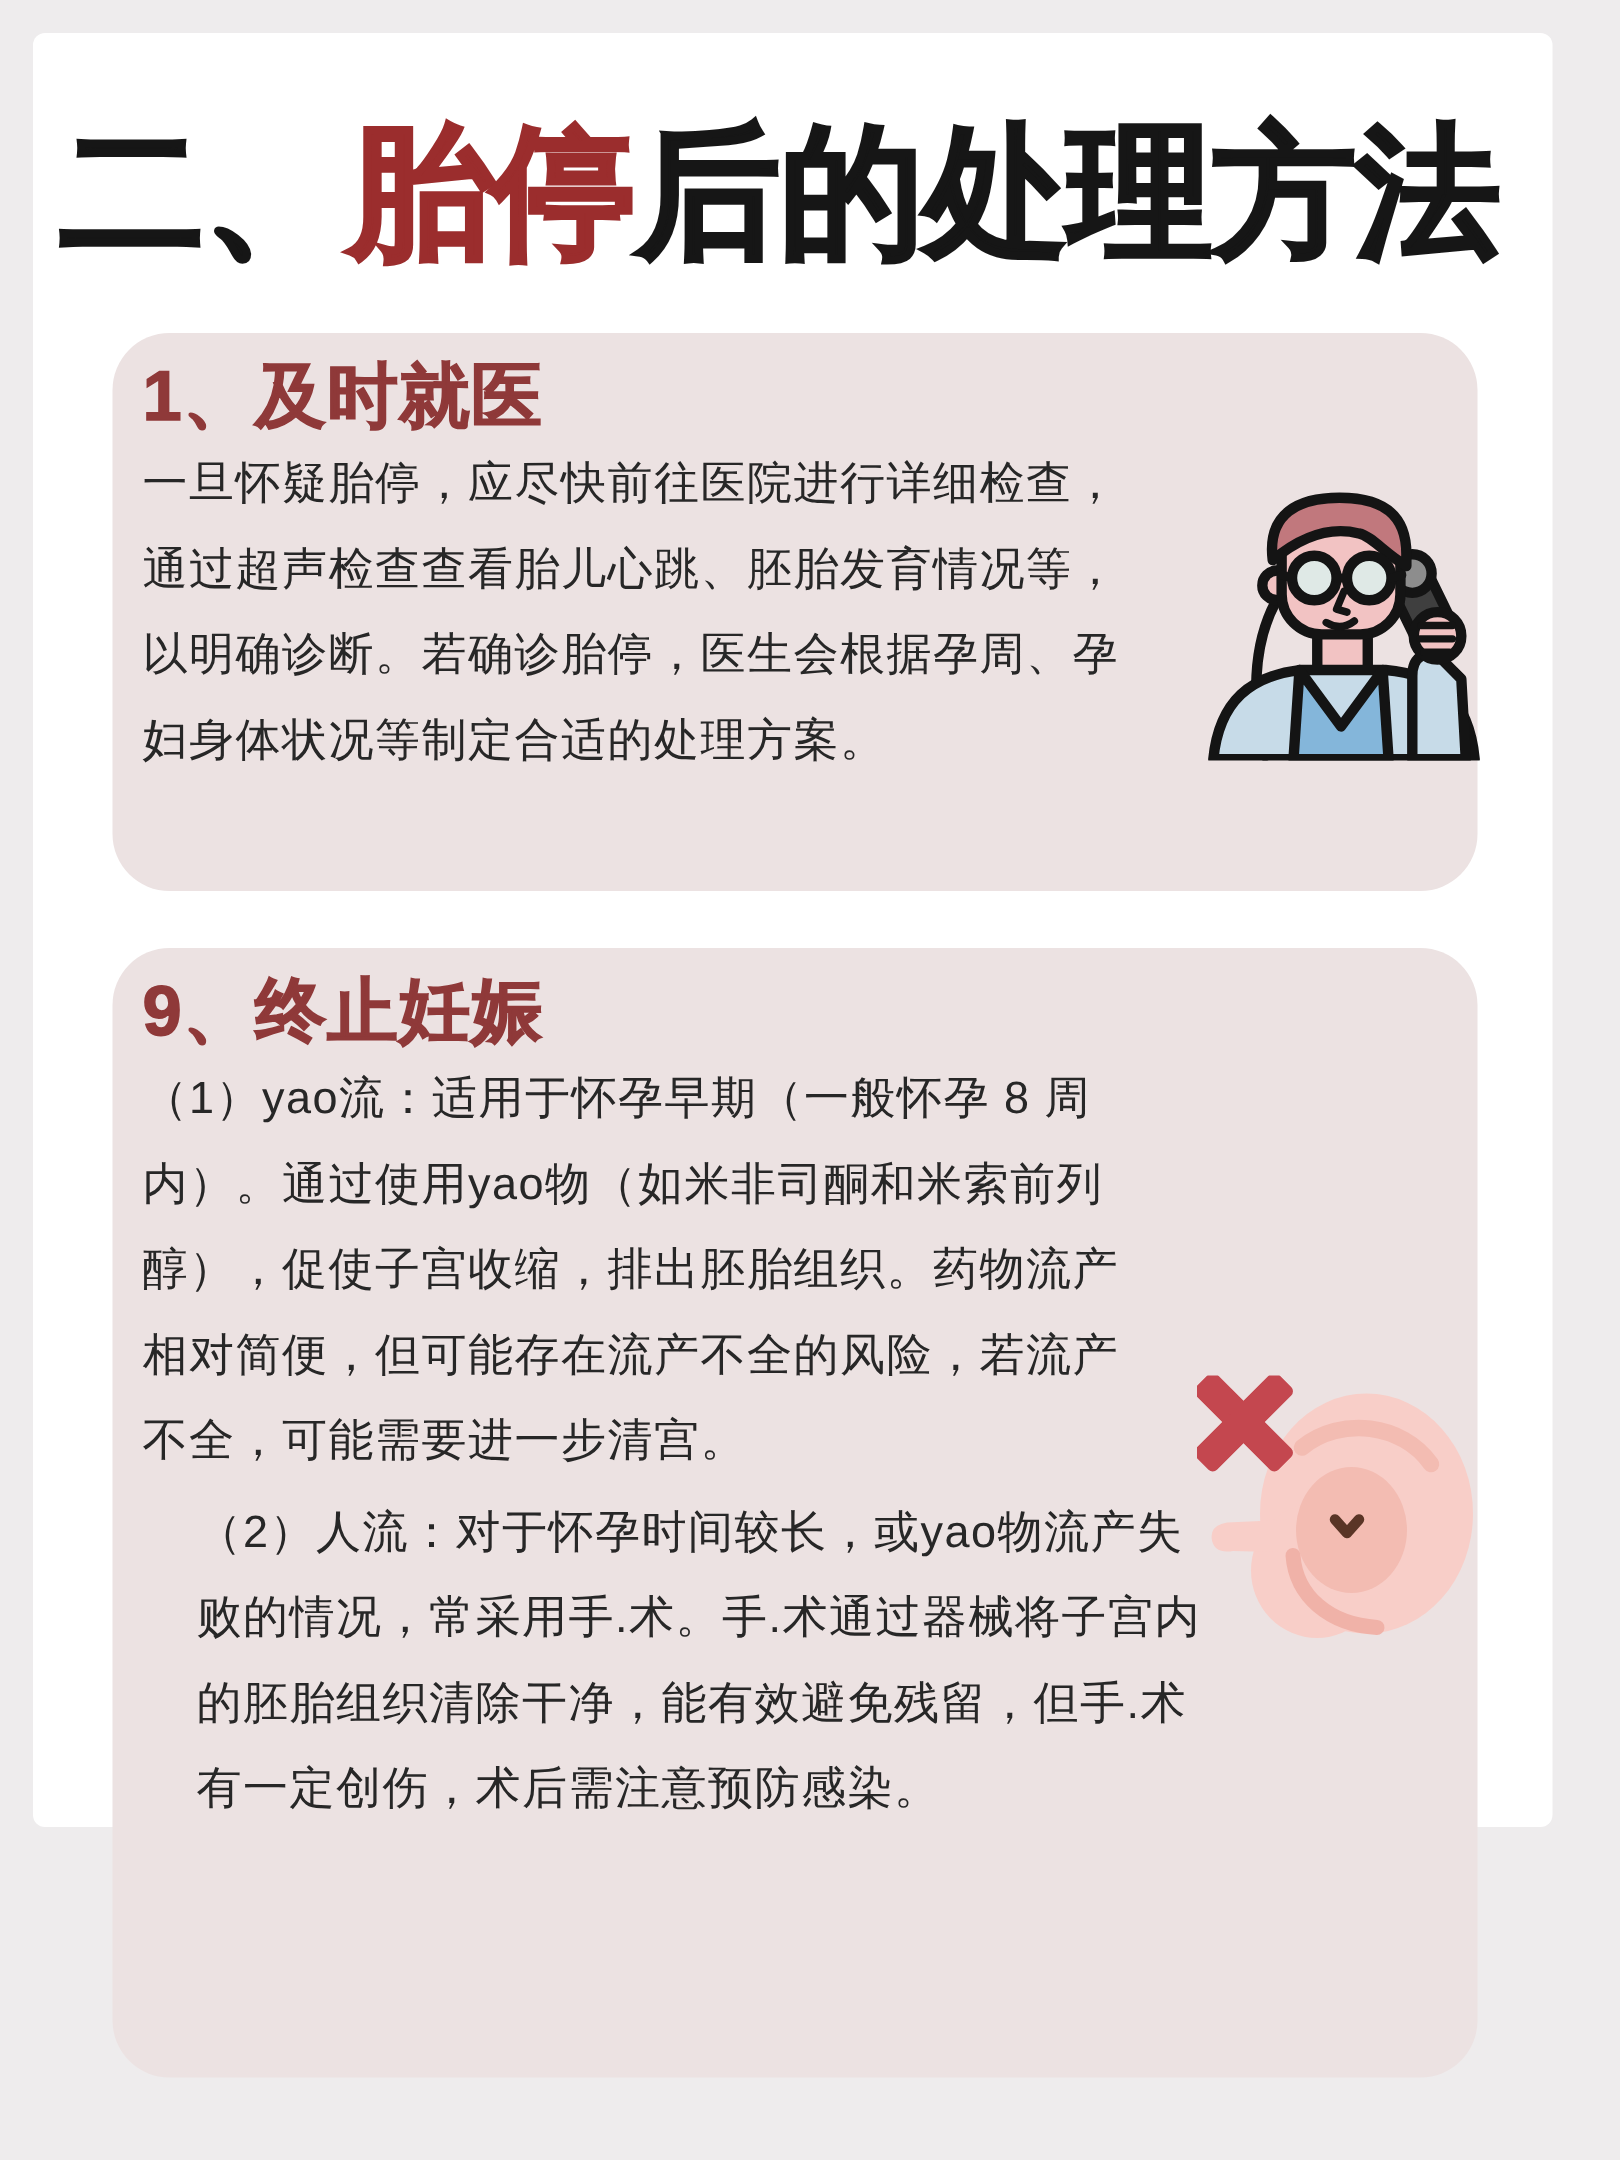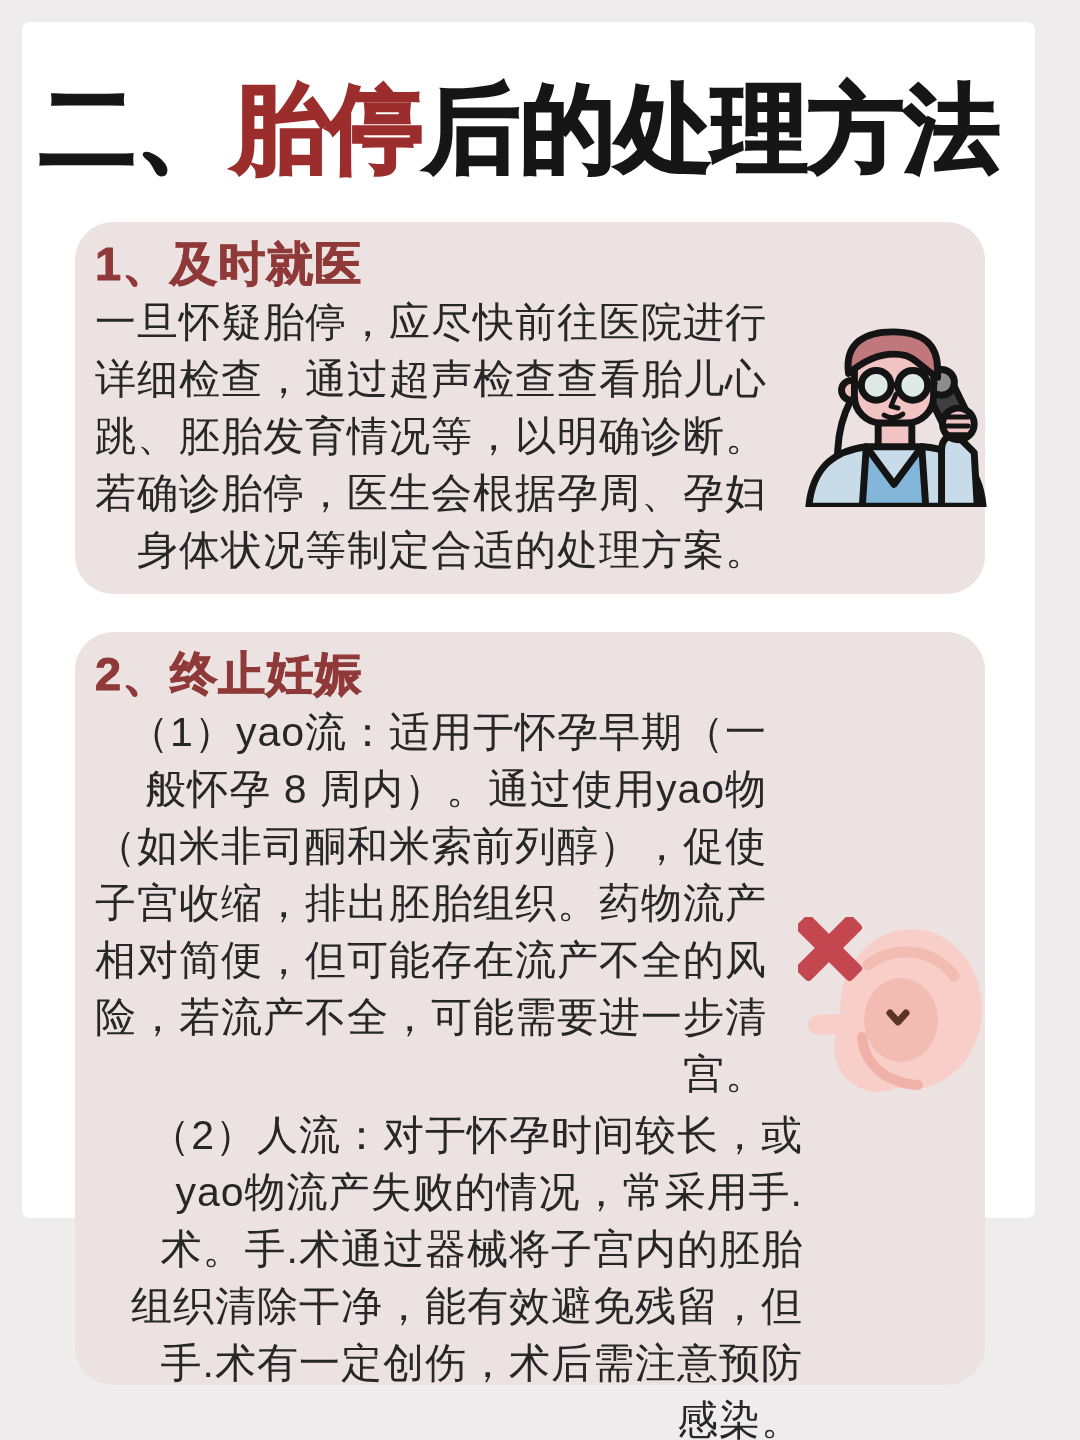--- a/index.html
+++ b/index.html
@@ -43,25 +43,24 @@
     margin:0;
     font-size:47px; line-height:56px;
     font-weight:800;
     letter-spacing:1px;
     color:#8f3939;
     -webkit-text-stroke:1px currentColor;
   }
   .panel p {
     margin:2px 0 0;
     width:672px;
-    font-size:41px; line-height:57px;
+    font-size:30px; line-height:57px;
     letter-spacing:1px;
     font-weight:500;
     color:#272727;
-    text-align:right;
   }
   .panel p.para2 { margin-top:4px;margin-left:36px; }
   .icon-doctor {
     position:absolute; left:722px; top:105px;
     width:198px; height:180px;
   }
   .icon-fetus {
     position:absolute; left:723px; top:285px;
     width:190px; height:185px;
   }
@@ -107,21 +106,21 @@
         <path d="M95 58 L102 58 M65 58 L58 56 M132 58 L139 56" fill="none" stroke-width="6"></path>
 
         <path d="M100 67 L95 79 L102 81" fill="none" stroke-width="5"></path>
 
         <path d="M88 88 Q98 94 107 87" fill="none" stroke-width="5"></path>
       </g>
     </svg>
   </section>
 
   <section class="panel panel-2">
-    <h2>2、终止妊娠</h2>
+    <h2>9、终止妊娠</h2>
     <p>（1）yao流：适用于怀孕早期（一般怀孕 8 周内）。通过使用yao物（如米非司酮和米索前列醇），促使子宫收缩，排出胚胎组织。药物流产相对简便，但可能存在流产不全的风险，若流产不全，可能需要进一步清宫。</p>
     <p class="para2">（2）人流：对于怀孕时间较长，或yao物流产失败的情况，常采用手.术。手.术通过器械将子宫内的胚胎组织清除干净，能有效避免残留，但手.术有一定创伤，术后需注意预防感染。</p>
 
     <svg class="icon-fetus" viewBox="0 0 190 185" xmlns="http://www.w3.org/2000/svg" aria-hidden="true">
 
       <g>
         <ellipse cx="113" cy="92" rx="71" ry="80" fill="#f8cec8"></ellipse>
         <ellipse cx="80" cy="130" rx="44" ry="45" fill="#f8cec8"></ellipse>
 
         <path d="M64 96 L20 98 Q8 100 10 110 Q12 119 24 117 L68 118 Q76 108 64 96 Z" fill="#f8cec8"></path>

